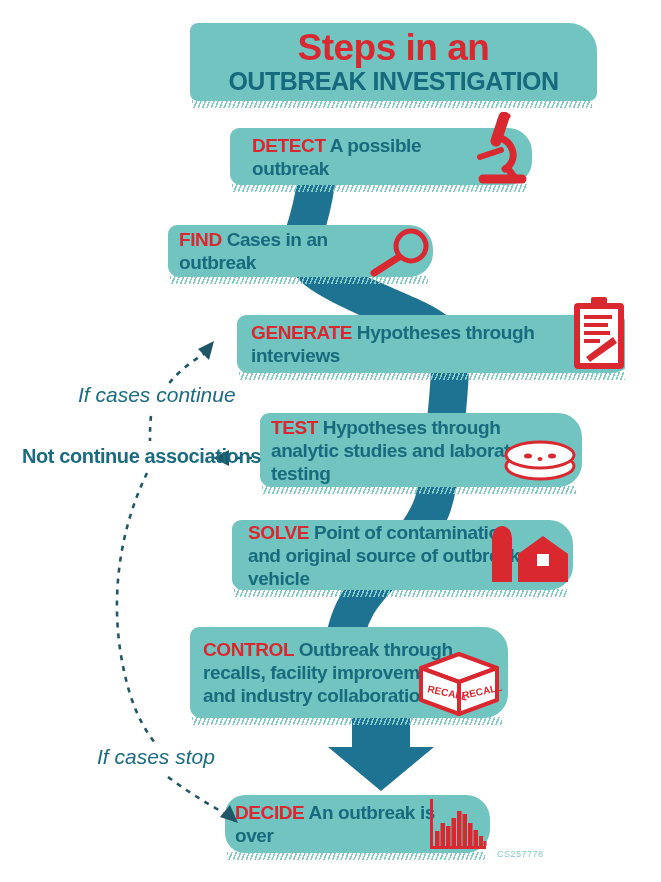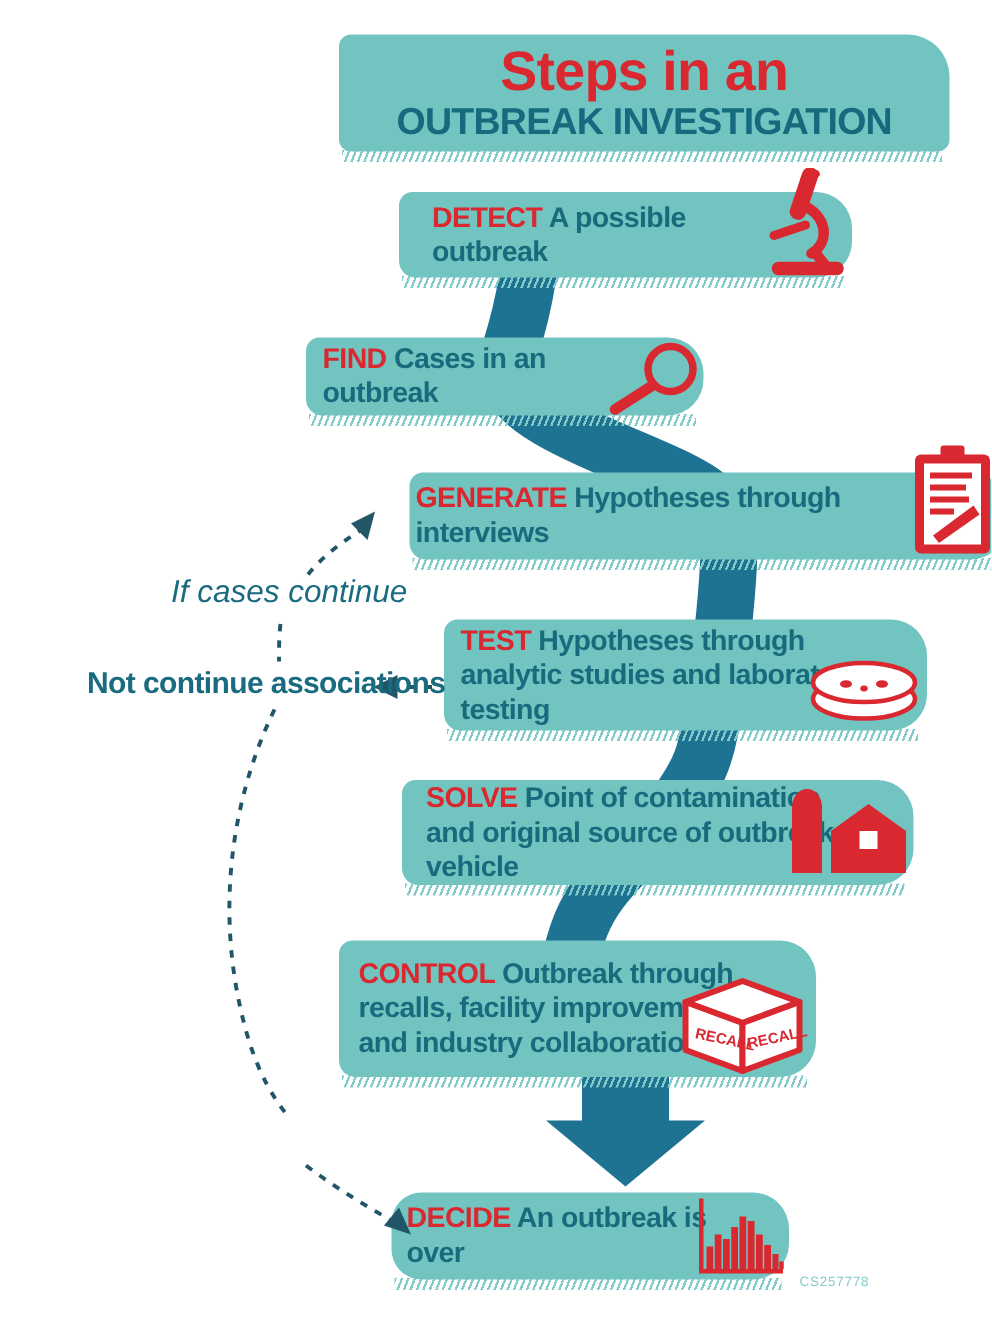--- a/index.html
+++ b/index.html
@@ -1,18 +1,18 @@
 <!DOCTYPE html>
 <html><head>
 <meta charset="utf-8">
 <style>
   html,body{margin:0;padding:0;background:#ffffff;}
   #canvas{
     position:relative;width:625px;height:882px;overflow:hidden;
-    font-family:"Liberation Sans",sans-serif;background:#ffffff;margin-left:36px;
+    font-family:"Liberation Sans",sans-serif;background:#ffffff;
   }
   svg.layer{position:absolute;left:0;top:0;width:661px;height:882px;}
   #ribbon-layer{z-index:2;}
   #dash-layer{z-index:6;pointer-events:none;}
   .box{
     position:absolute;background:#72c4c1;display:flex;align-items:center;
     border-radius:9px 24px 24px 11px;z-index:4;
   }
   .box .txt{
     font-weight:bold;font-size:19px;line-height:23px;color:#186b7d;
@@ -82,21 +82,21 @@
     <div class="txt" style="padding-right:58px;">
       <span class="kw">FIND</span>
       <span>Cases in an outbreak</span>
     </div>
     <svg class="icon" style="right:0px;top:2px;width:66px;height:50px;" viewBox="0 0 66 50">
       <circle cx="44" cy="19" r="15" fill="none" stroke="#d9282f" stroke-width="5"></circle>
       <path d="M32,30 L7,46" stroke="#d9282f" stroke-width="7" stroke-linecap="round"></path>
     </svg>
   </div>
 
-  <div class="box" style="left:237px;top:315px;width:398px;height:58px;padding-left:4px;box-sizing:border-box;">
+  <div class="box" style="left:237px;top:315px;width:398px;height:58px;padding-left:14px;box-sizing:border-box;">
     <div class="txt" style="padding-right:70px;">
       <span class="kw">GENERATE</span>
       <span>Hypotheses through interviews</span>
     </div>
     <svg class="icon" style="right:8px;top:-20px;width:56px;height:78px;" viewBox="0 0 56 78">
       <rect x="3" y="8" width="50" height="66" rx="4" fill="#d9282f"></rect>
       <rect x="9" y="14" width="38" height="54" fill="#ffffff"></rect>
       <rect x="20" y="2" width="16" height="9" rx="2" fill="#d9282f"></rect>
       <rect x="13" y="20" width="28" height="4" fill="#d9282f"></rect>
       <rect x="13" y="28" width="24" height="4" fill="#d9282f"></rect>
@@ -180,16 +180,17 @@
     </g>
     <g fill="#215666">
       <polygon points="214,341 198,349 209,360"></polygon>
       <polygon points="213,458 229,450 229,466"></polygon>
       <polygon points="238,823 220,817 230,805"></polygon>
     </g>
   </svg>
 
   <div class="annot italic" style="left:78px;top:383px;">If cases continue</div>
   <div class="annot bold" style="left:22px;top:445px;">Not continue associations</div>
+  <div class="annot italic" style="left:97px;top:745px;">If cases stop</div>
 
   <div id="footer-code">CS257778</div>
 
 </div>
 
 </body></html>

